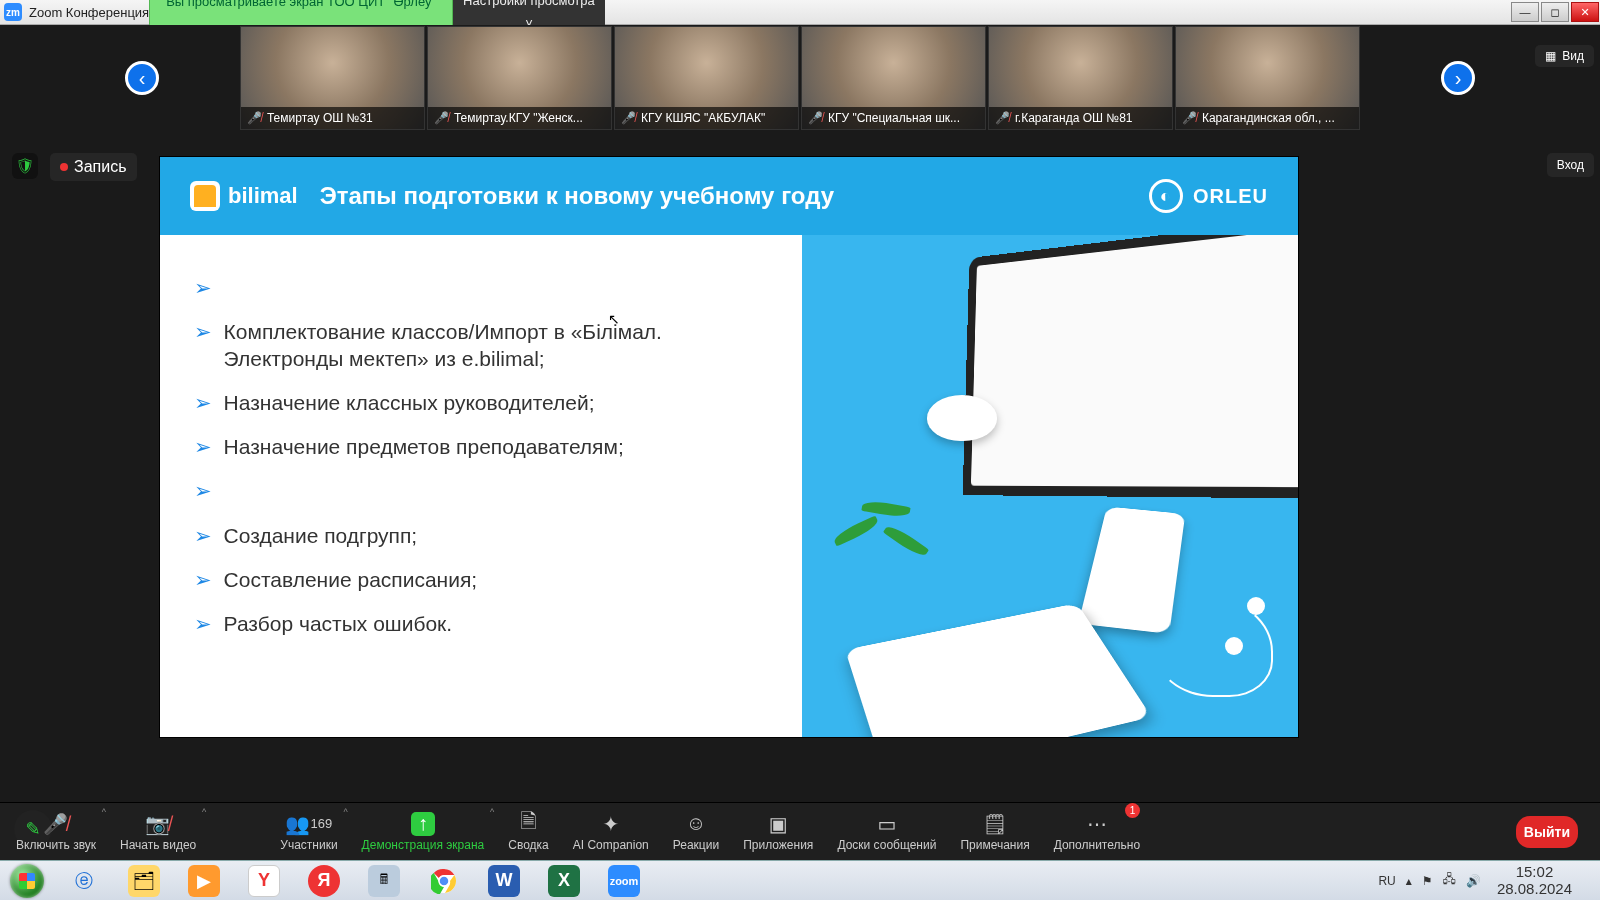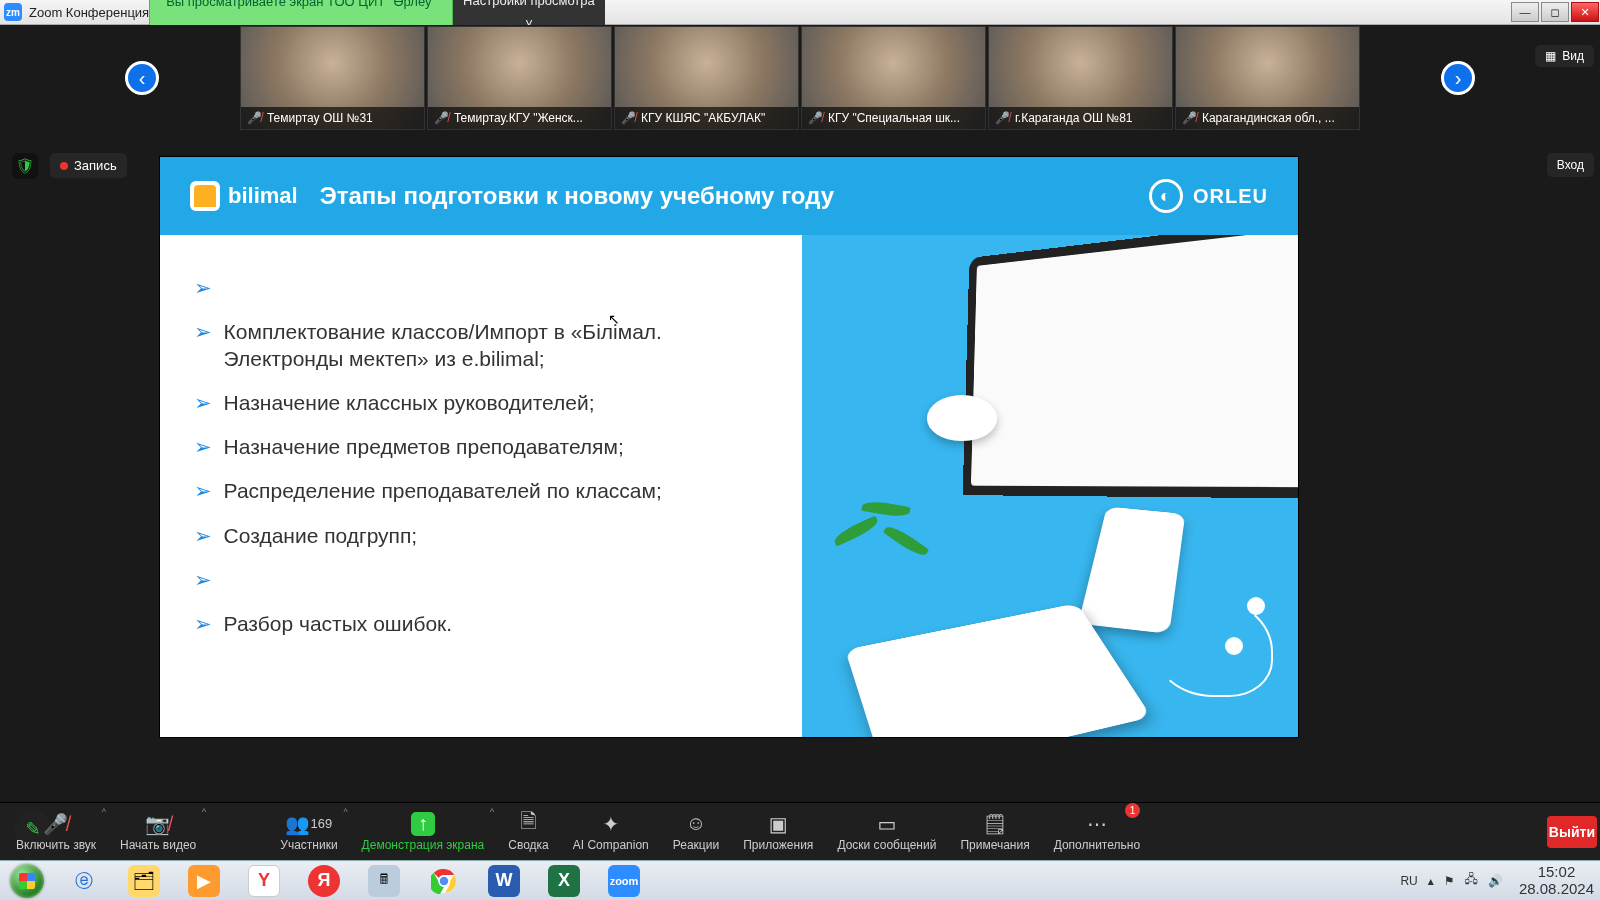--- a/index.html
+++ b/index.html
@@ -27,21 +27,21 @@
 .arrow-right { position: absolute; right: 125px; }
 .gallery { display: flex; gap: 2px; }
 .tile { width: 185px; height: 104px; background: #4a5a55; position: relative; overflow: hidden; border: 1px solid #333; }
 .tile .photo { position: absolute; inset: 0; background: radial-gradient(circle at 50% 35%, #c8b198 0%, #8b7762 50%, #555 100%); }
 .tile .namebar { position: absolute; left: 0; right: 0; bottom: 0; height: 22px; background: rgba(0,0,0,.65); display: flex; align-items: center; gap: 5px; padding: 0 6px; color: #fff; font-size: 12px; white-space: nowrap; overflow: hidden; }
 .tile .mic-off { color: #e55; font-size: 12px; }
 .view-pill { position: absolute; right: 6px; top: 20px; background: #262626; color: #fff; font-size: 12px; padding: 4px 10px; border-radius: 5px; display: flex; align-items: center; gap: 6px; }
 
 
 .shield { position: absolute; left: 12px; top: 128px; width: 26px; height: 26px; background: #111; border-radius: 6px; display: flex; align-items: center; justify-content: center; color: #2ecc40; font-size: 15px; }
-.rec-pill { position: absolute; left: 50px; top: 128px; background: #262626; color: #fff; font-size: 13px; padding: 5px 10px; border-radius: 5px; display: flex; align-items: center; gap: 6px; }
+.rec-pill { position: absolute; left: 50px; top: 128px; background: #262626; color: #fff; font-size: 16px; padding: 5px 10px; border-radius: 5px; display: flex; align-items: center; gap: 6px; }
 .rec-dot { width: 8px; height: 8px; background: #e33; border-radius: 50%; display: inline-block; }
 .login-pill { position: absolute; right: 6px; top: 128px; background: #262626; color: #fff; font-size: 12px; padding: 5px 10px; border-radius: 5px; }
 .draw-fab { position: absolute; left: 14px; bottom: 12px; width: 38px; height: 38px; border-radius: 50%; background: #222; display: flex; align-items: center; justify-content: center; color: #2ecc40; font-size: 18px; }
 
 
 .slide-wrap { position: absolute; left: 160px; top: 132px; width: 1138px; height: 580px; background: #fff; display: flex; flex-direction: column; box-shadow: 0 0 0 1px #000; }
 .slide-head { height: 78px; background: #22a8e6; display: flex; align-items: center; padding: 0 30px; gap: 22px; color: #fff; }
 .bilimal-logo { display: flex; align-items: center; gap: 8px; font-weight: 700; font-size: 22px; }
 .bilimal-logo .lbox { width: 30px; height: 30px; background: #fff; border-radius: 6px; position: relative; }
 .bilimal-logo .lbox::before { content:""; position:absolute; left:4px; top:4px; right:4px; bottom:4px; background:#ffb020; border-radius:4px 4px 0 0; }
@@ -69,32 +69,32 @@
 .earbuds .bud.b1{ right:8px; top:0;} .earbuds .bud.b2{ right:30px; top:40px;}
 .cursor { position:absolute; left:448px; top:154px; font-size:14px; color:#000;}
 
 
 .zoom-toolbar { height: 58px; background: #1f1f1f; display: flex; align-items: center; color: #ccc; font-size: 12px; border-top: 1px solid #000; padding-left: 4px;}
 .tb-item { display: flex; flex-direction: column; align-items: center; justify-content: center; gap: 2px; height: 100%; position: relative; padding: 3px 12px; cursor:pointer; }
 .tb-item .ico { font-size: 20px; height: 24px; display: flex; align-items: center; }
 .tb-item.active { color: #2ecc40; }
 .tb-item .caret { position: absolute; top: 4px; right: 2px; font-size: 9px; color: #888; }
 .tb-item .badge { position:absolute; top:0; right:12px; background:#e33; color:#fff; font-size:10px; width:15px; height:15px; border-radius:50%; display:flex; align-items:center; justify-content:center;}
-.leave-btn { margin-left: auto; margin-right: 3px; background: #e02828; color: #fff; font-size: 14px; font-weight: 600; padding: 8px 2px; border-radius: 4px; }
+.leave-btn { margin-left: auto; margin-right: 22px; background: #e02828; color: #fff; font-size: 14px; font-weight: 600; padding: 8px 8px; border-radius: 14px; }
 
 
 .taskbar { height: 40px; background: linear-gradient(#e9edf3,#d3dbe6); display: flex; align-items: center; border-top: 1px solid #8aa; }
 .taskbar .start { width: 54px; height: 40px; display:flex; align-items:center; justify-content:center; }
 .orb { width: 34px; height: 34px; border-radius: 50%; background: radial-gradient(circle at 35% 30%, #9be39b, #1a7a1a 70%); box-shadow: inset 0 0 4px rgba(255,255,255,.6), 0 0 3px rgba(0,0,0,.4); position:relative;}
 .orb::after{content:"";position:absolute;left:9px;top:9px;width:16px;height:16px;background:
   linear-gradient(#f33 0 50%, #3c3 0) left/50% 100% no-repeat,
   linear-gradient(#38f 0 50%, #fc3 0) right/50% 100% no-repeat; border-radius:2px;}
 .taskbtn { width: 60px; height: 40px; display:flex; align-items:center; justify-content:center; font-size:22px; }
 .taskbtn .box{ width:32px; height:32px; border-radius:6px; display:flex; align-items:center; justify-content:center; font-size:18px; }
-.systray { margin-left: auto; display: flex; align-items: center; gap: 10px; padding-right: 0; color:#333; font-size:12px;}
+.systray { margin-left: auto; display: flex; align-items: center; gap: 10px; padding-right: 22px; color:#333; font-size:12px;}
 .clock { text-align: center; line-height:1.1; font-size:15px; padding:0 6px;}
 </style>
 </head>
 <body>
 
 <div class="root">
 
   <div class="titlebar">
     <div class="zm">zm</div>
     <div class="ttext">Zoom Конференция</div>
@@ -201,28 +201,28 @@
           <li>
               <span class="chev">➢</span>
               <span>Назначение классных руководителей;</span>
             </li>
           <li>
               <span class="chev">➢</span>
               <span>Назначение предметов преподавателям;</span>
             </li>
           <li>
               <span class="chev">➢</span>
-              <span>Распределение преподавателей по классам;</span>
             </li>
           <li>
               <span class="chev">➢</span>
               <span>Создание подгрупп;</span>
             </li>
           <li>
               <span class="chev">➢</span>
+              <span>Составление расписания;</span>
             </li>
           <li>
               <span class="chev">➢</span>
               <span>Разбор частых ошибок.</span>
             </li>
         </ul>
         <div class="slide-img">
           <div class="laptop"></div>
           <div class="mouse"></div>
           <div class="phone"></div>

